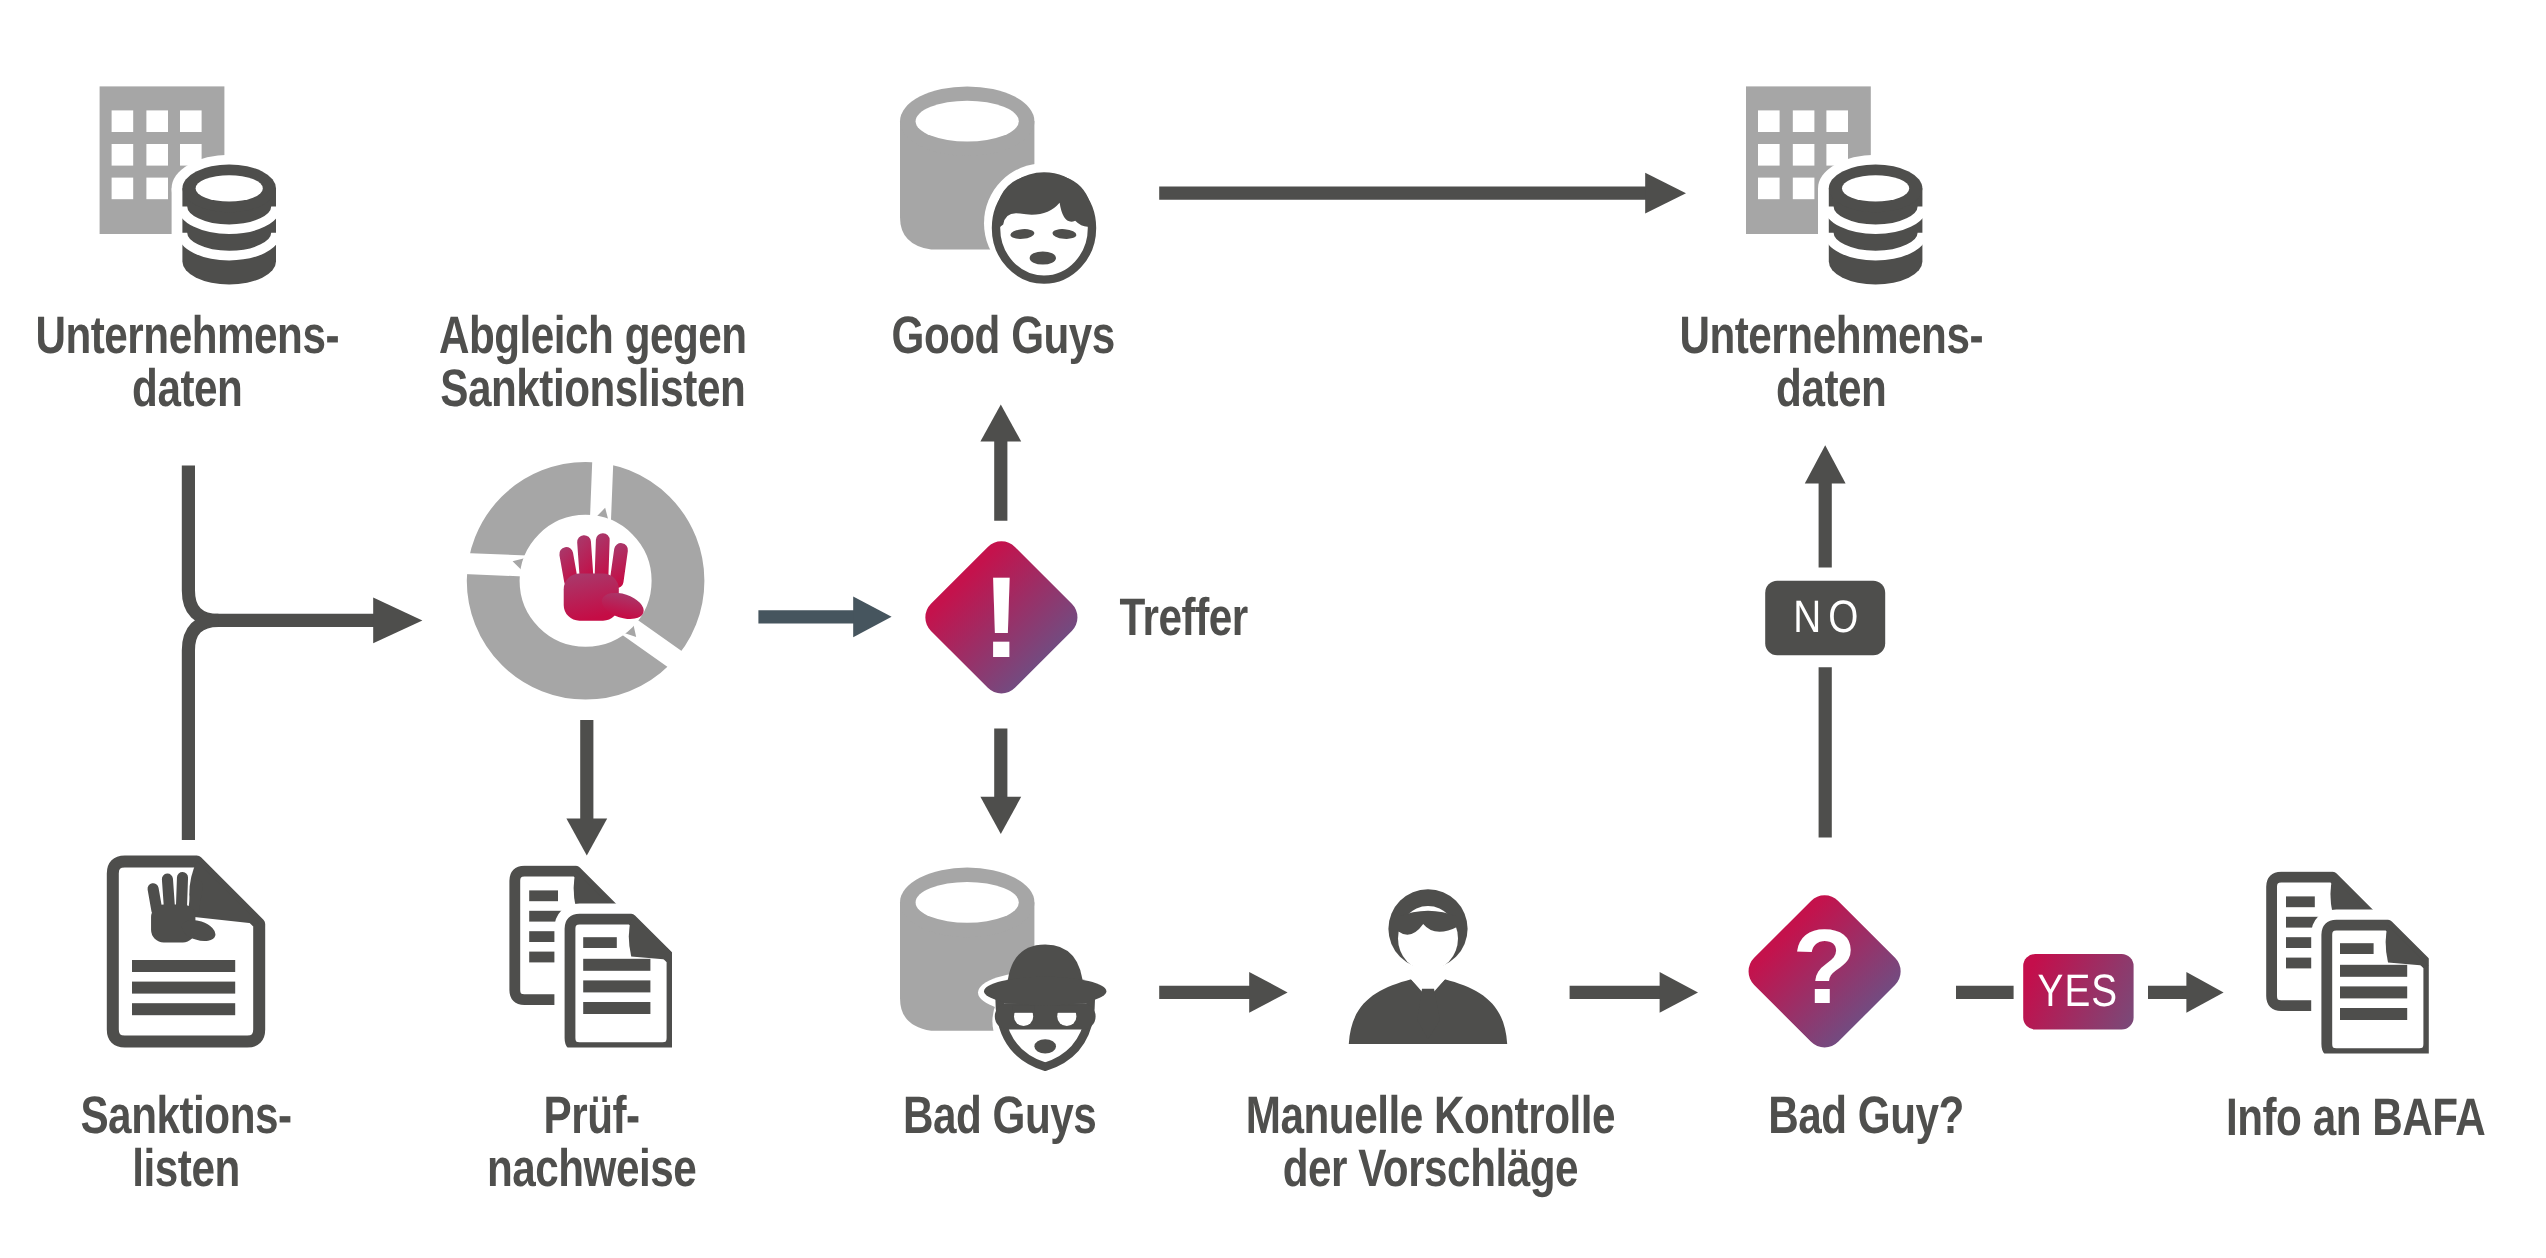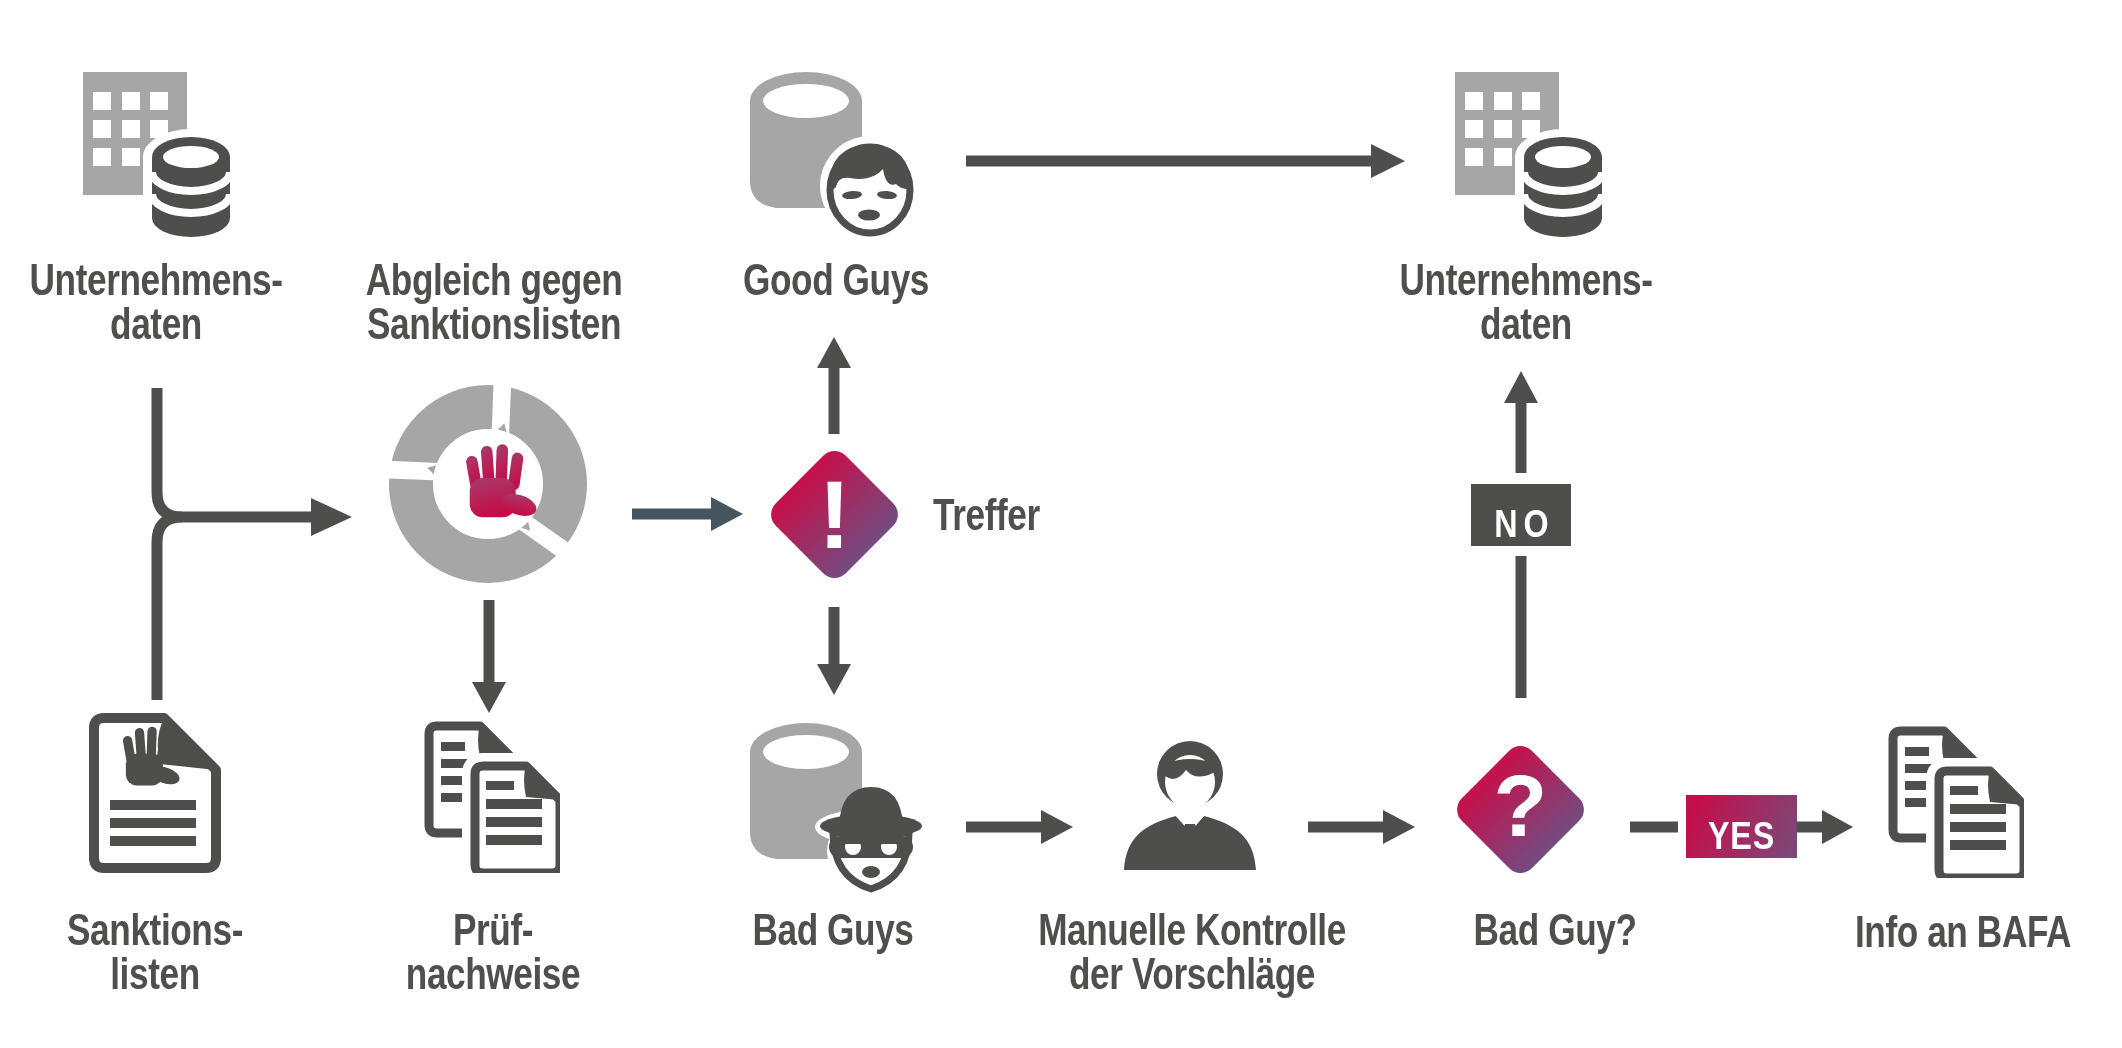--- a/index.html
+++ b/index.html
@@ -8,26 +8,26 @@
   .abs{position:absolute;}
   svg{display:block;overflow:visible;}
   .label{
     position:absolute;width:420px;
     font-weight:700;font-size:44px;line-height:44px;
     color:#4f4f4d;text-align:center;white-space:pre-line;
     transform:scaleX(0.80);letter-spacing:-0.5px;
   }
   .label.align-left{width:320px;text-align:left;transform-origin:left center;}
   .badge{
-    position:absolute;display:flex;align-items:flex-end;justify-content:center;
-    color:#fff;font-weight:700;border-radius:0;
+    position:absolute;display:flex;align-items:center;justify-content:center;
+    color:#fff;font-weight:400;border-radius:10px;
   }
   .badge span{transform:scaleX(0.85);display:inline-block;}
   #badge-no{left:1471px;top:484px;width:100px;height:62px;background:#4e4e4c;font-size:38px;letter-spacing:7px;padding-left:7px;box-sizing:border-box;}
-  #badge-yes{left:1686px;top:795px;width:111px;height:63px;background:linear-gradient(115deg,#c40e4b 10%,#7c4877 95%);font-size:38px;letter-spacing:1px;}
+  #badge-yes{left:1686px;top:795px;width:92px;height:63px;background:linear-gradient(115deg,#c40e4b 10%,#7c4877 95%);font-size:38px;letter-spacing:1px;}
   .diamond{
     position:absolute;width:99px;height:99px;border-radius:16px;
     transform:rotate(45deg);
     background:linear-gradient(90deg,#c4124c 5%,#734b80 100%);
     display:flex;align-items:center;justify-content:center;
   }
   .diamond .glyph{transform:rotate(-45deg);color:#fff;font-weight:700;line-height:1;}
   #diamond-hit{left:785px;top:465px;}
   #diamond-hit .glyph{font-size:96px;}
   #diamond-check{left:1471px;top:760px;}

